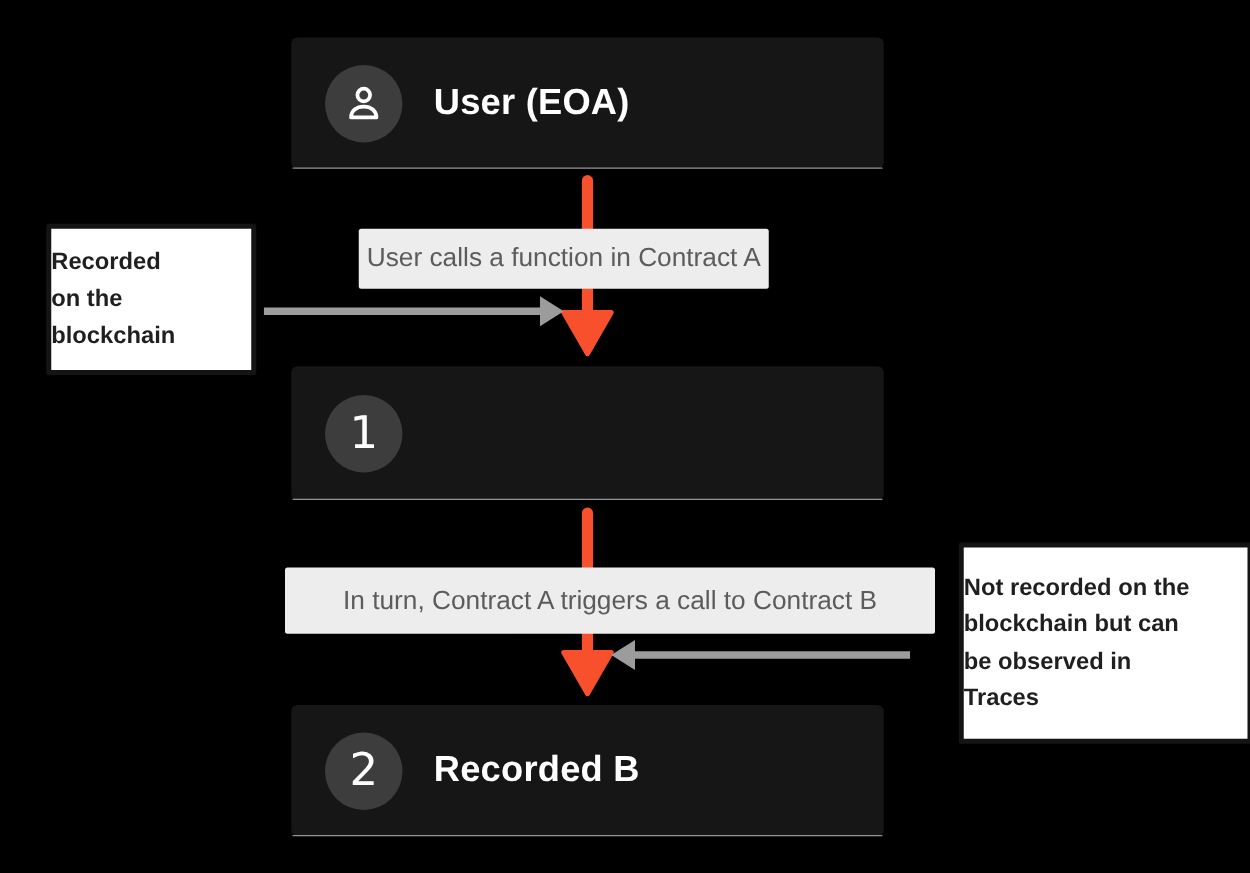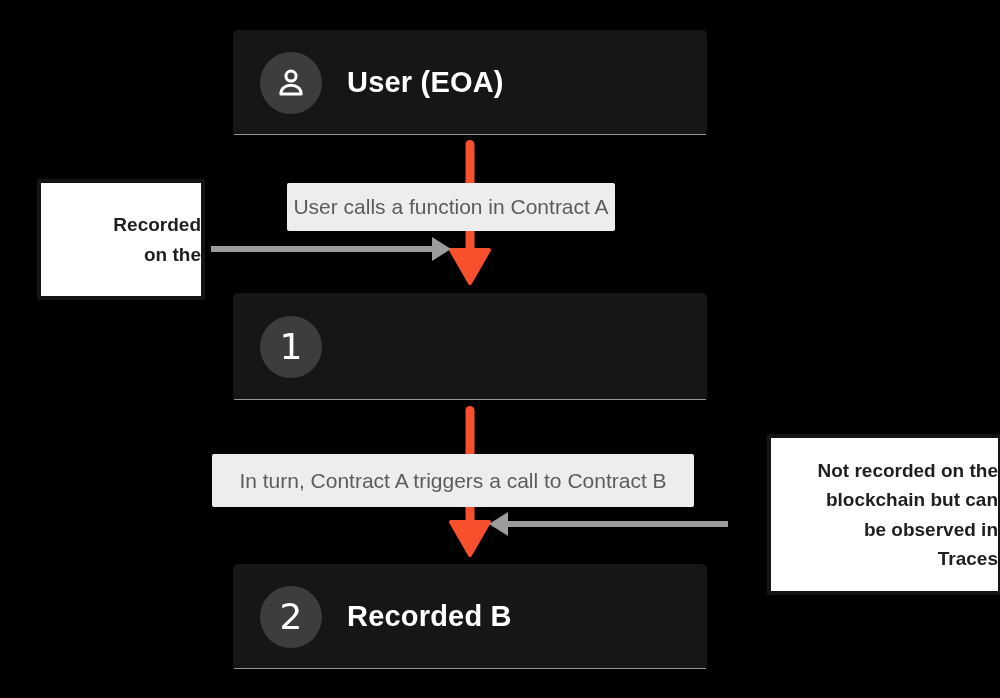--- a/index.html
+++ b/index.html
@@ -33,21 +33,21 @@
   
   .caption{
     position:absolute;background:#ededed;border-radius:2px;z-index:2;
     display:flex;align-items:center;justify-content:center;
     color:#5c5c5c;font-size:21px;
   }
   
   .annotation{
     position:absolute;background:#ffffff;border:4px solid #141414;
     border-radius:2px;z-index:3;display:flex;flex-direction:column;
-    align-items:flex-end;justify-content:center;text-align:center;
+    align-items:flex-start;justify-content:center;text-align:center;
     color:#1f1f1f;font-weight:700;font-size:19px;line-height:1.55;
   }
   .arrow{position:absolute;z-index:1;}
 </style>
 </head>
 <body>
 
 <div class="canvas">
 
   <section class="node" style="top:30px;height:105px;">
@@ -65,39 +65,40 @@
     <path d="M5,112 L43,112 L24,145 Z" fill="#f8502c" stroke="#f8502c" stroke-width="4" stroke-linejoin="round"></path>
   </svg>
 
   <div class="caption" style="left:287px;top:183px;width:328px;height:48px;">
     <span>User calls a function in Contract A</span>
   </div>
 
   <div class="annotation" style="left:37px;top:179px;width:160px;height:113px;">
     <div>Recorded</div>
     <div>on the</div>
+    <div>blockchain</div>
   </div>
 
   <svg class="arrow" style="left:211px;top:236px;" width="241" height="26">
     <rect x="0" y="10" width="224" height="6" fill="#9c9c9c"></rect>
     <path d="M221,1 L221,25 L240,13 Z" fill="#9c9c9c"></path>
   </svg>
 
   <section class="node" style="top:293px;height:107px;">
     <span class="badge">
       <span class="num">1</span>
     </span>
   </section>
 
   <svg class="arrow" style="left:446px;top:404px;" width="48" height="156">
     <rect x="19.5" y="2" width="9" height="122" rx="4.5" fill="#f8502c"></rect>
     <path d="M5,118 L43,118 L24,151 Z" fill="#f8502c" stroke="#f8502c" stroke-width="4" stroke-linejoin="round"></path>
   </svg>
 
-  <div class="caption" style="left:212px;top:454px;width:482px;height:53px;">
+  <div class="caption" style="left:228px;top:454px;width:520px;height:53px;">
     <span>In turn, Contract A triggers a call to Contract B</span>
   </div>
 
   <div class="annotation" style="left:767px;top:434px;width:227px;height:153px;">
     <div>Not recorded on the</div>
     <div>blockchain but can</div>
     <div>be observed in</div>
     <div>Traces</div>
   </div>
 

